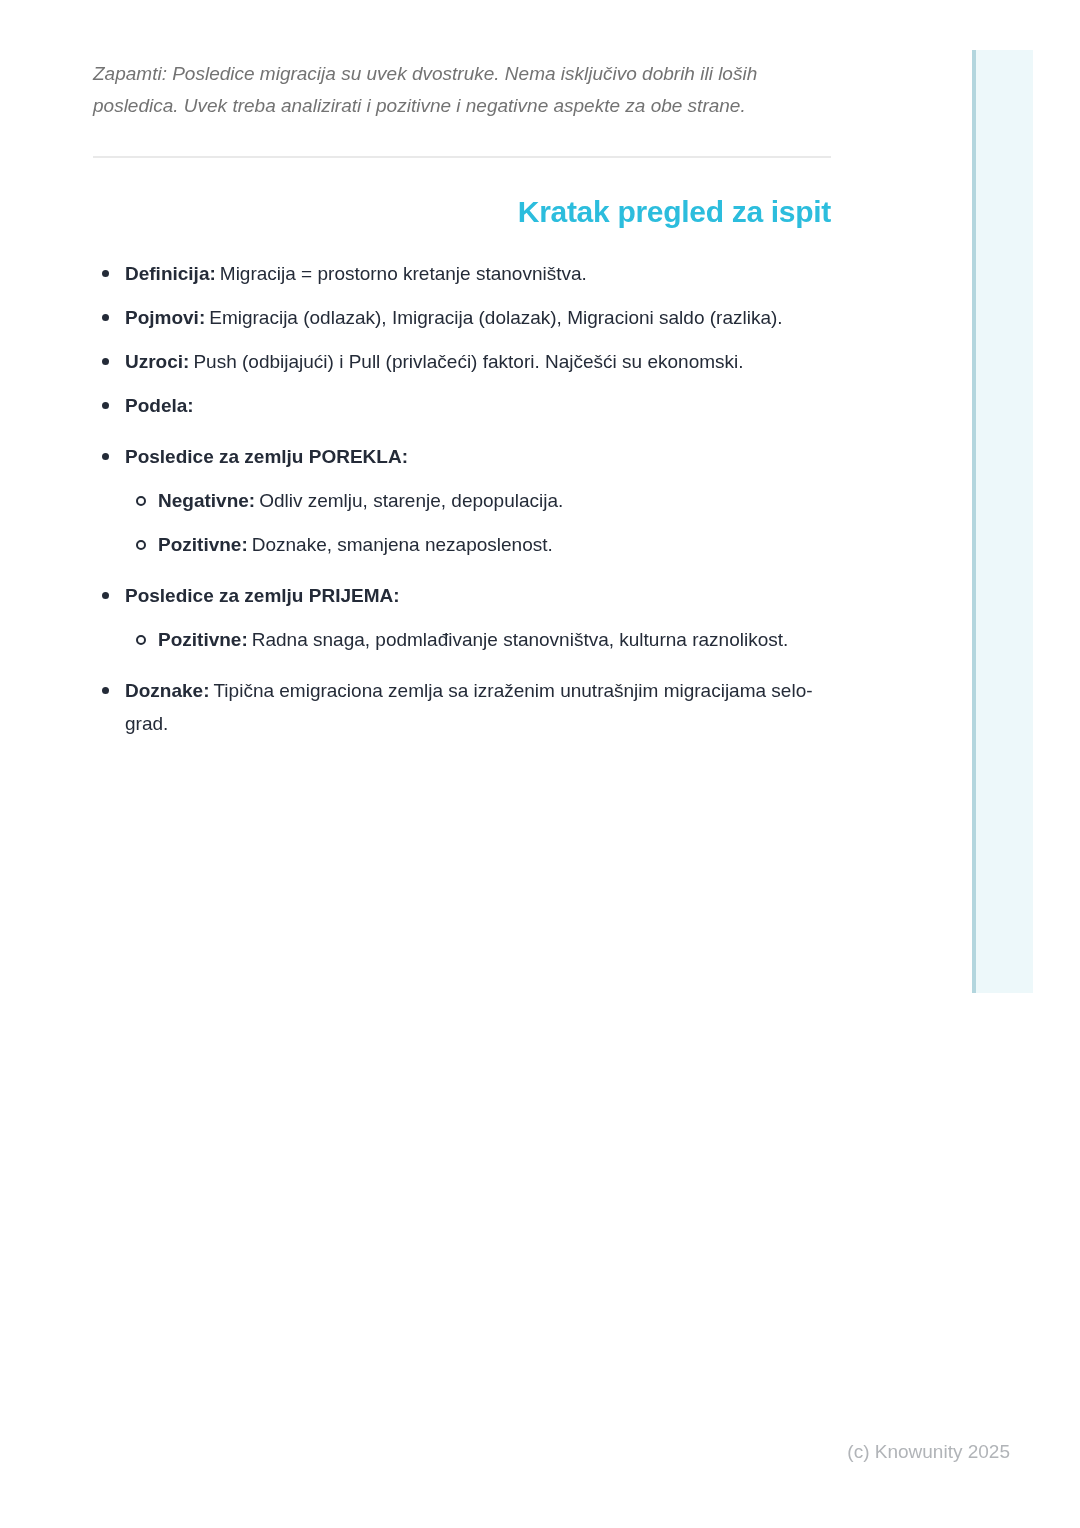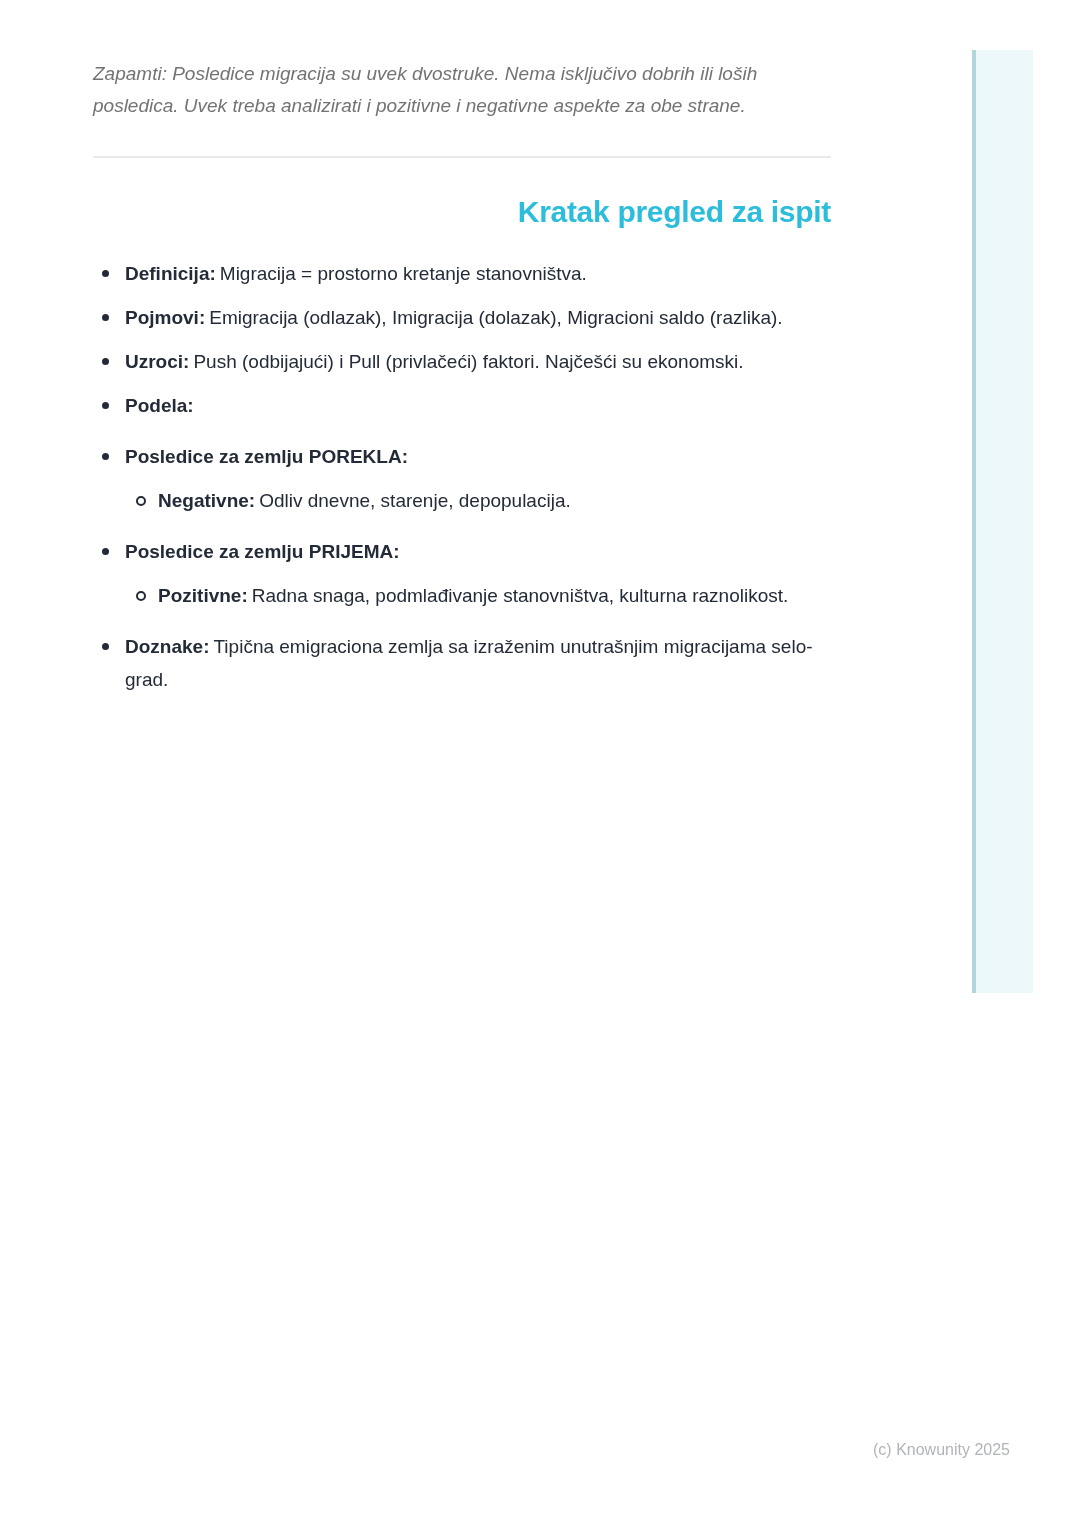--- a/index.html
+++ b/index.html
@@ -68,21 +68,21 @@
   .side-bar {
     position: absolute;
     top: 50px; right: 47px;
     width: 57px; height: 943px;
     background: #edf8fa;
     border-left: 4px solid #b3d6de;
   }
   .footer {
     position: absolute;
     top: 1441px; right: 70px;
-    font-size: 16px;
+    font-size: 19px;
     color: #b1b4b8;
   }
 </style>
 </head>
 <body>
 
 <div class="content">
 
   <p class="note">Zapamti: Posledice migracija su uvek dvostruke. Nema isključivo dobrih ili loših posledica. Uvek treba analizirati i pozitivne i negativne aspekte za obe strane.</p>
 
@@ -128,21 +128,27 @@
       <span class="bullet-col">
           <span class="dot"></span>
         </span>
       <span class="itembody">
         <strong class="lbl">Posledice za zemlju POREKLA:</strong><span></span>
         <div class="sub">
           <div class="subitem">
             <span class="bullet-col">
                 <span class="ring"></span>
               </span>
-            <span class="itembody"><strong class="lbl">Negativne:</strong><span>Odliv dnevne, starenje, depopulacija.</span></span>
+            <span class="itembody"><strong class="lbl">Negativne:</strong><span>Odliv zemlju, starenje, depopulacija.</span></span>
+          </div>
+          <div class="subitem">
+            <span class="bullet-col">
+                <span class="ring"></span>
+              </span>
+            <span class="itembody"><strong class="lbl">Pozitivne:</strong><span>Doznake, smanjena nezaposlenost.</span></span>
           </div>
         </div>
       </span>
     </div>
 
     <div class="item">
       <span class="bullet-col">
           <span class="dot"></span>
         </span>
       <span class="itembody">

